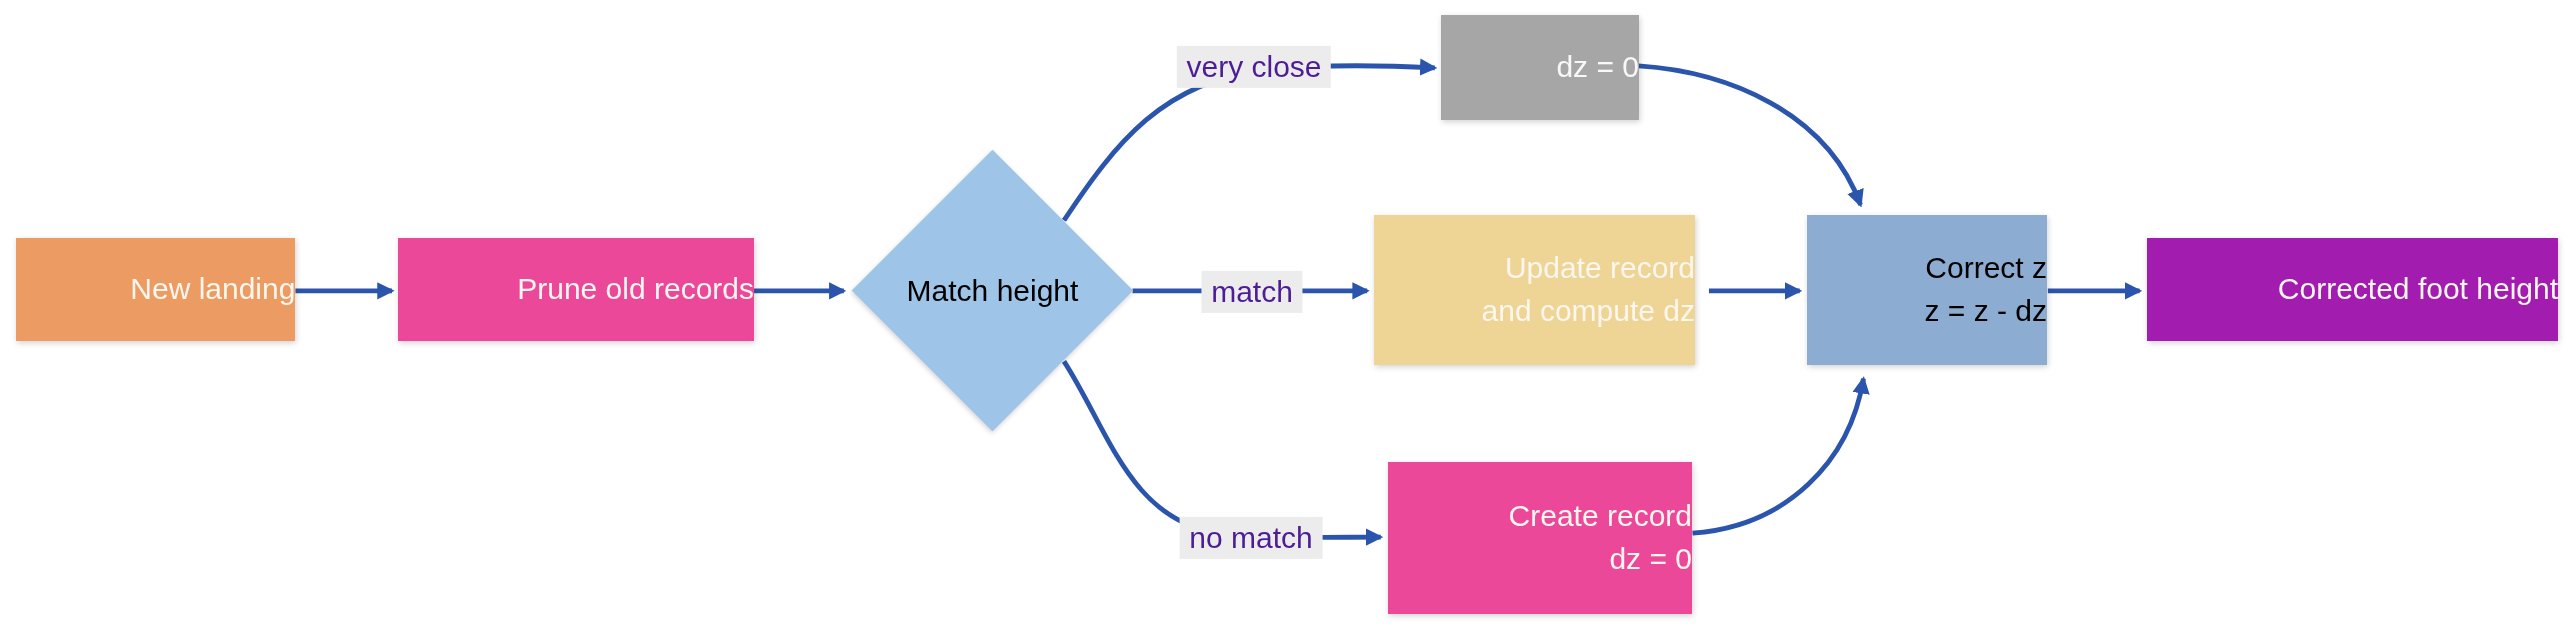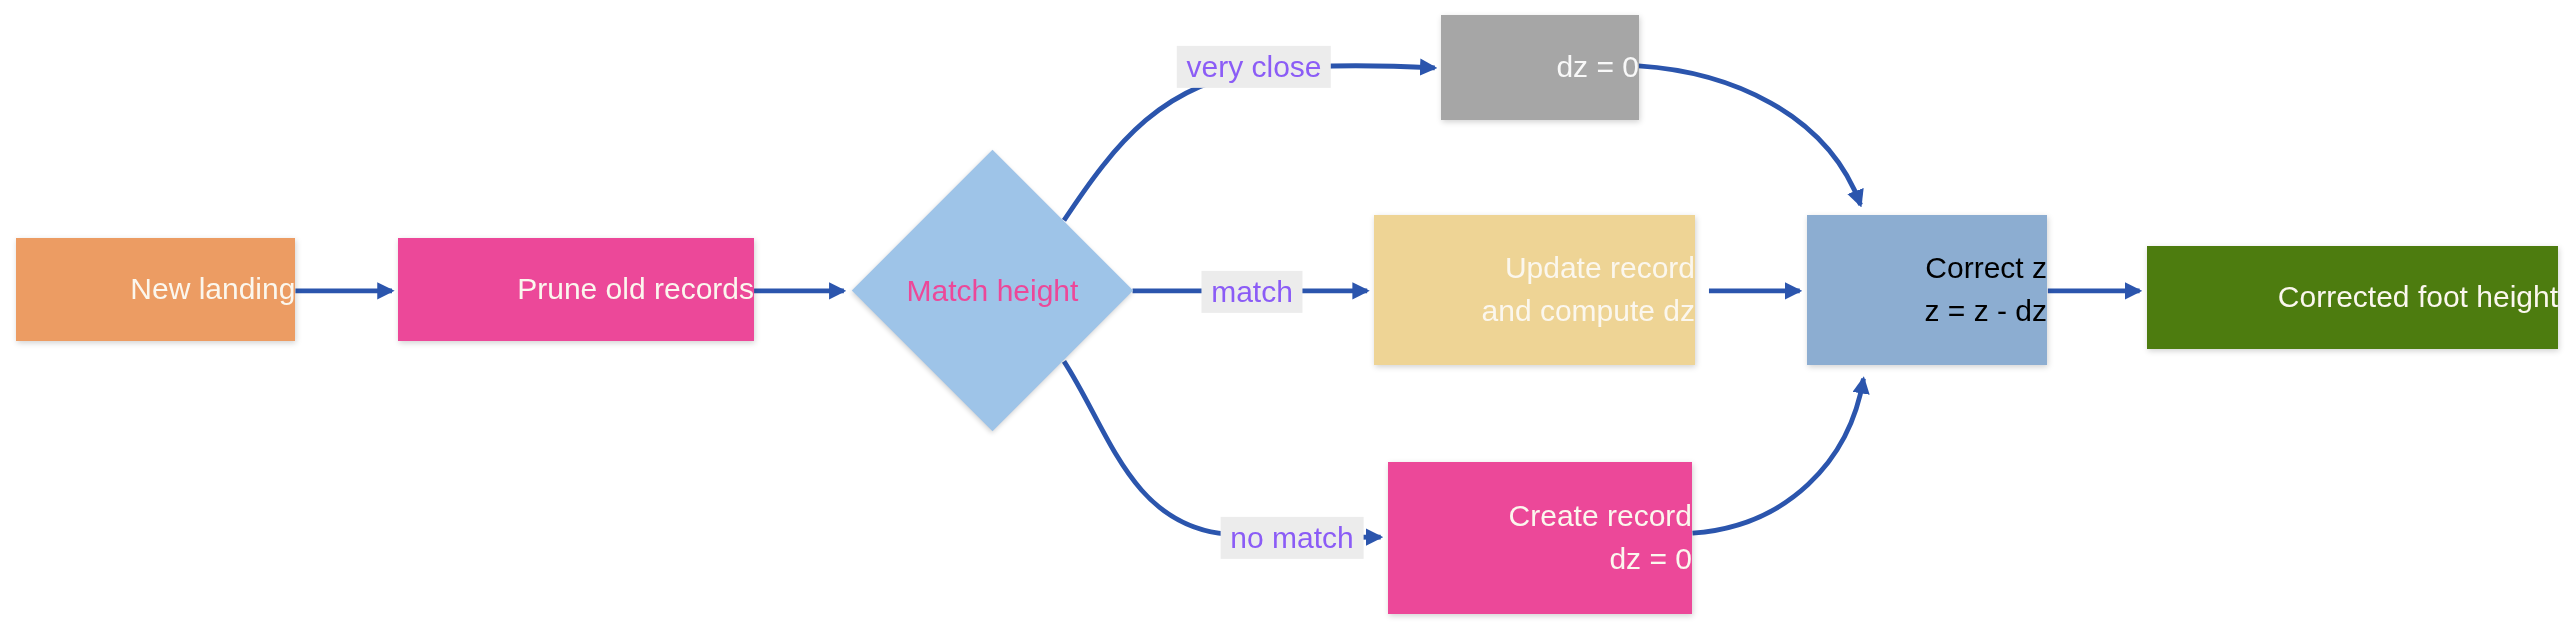--- a/index.html
+++ b/index.html
@@ -7,50 +7,50 @@
     position:relative;
     width:2576px;height:630px;
     background:#ffffff;
     overflow:hidden;
     font-family:"Liberation Sans","DejaVu Sans",sans-serif;
   }
   svg.edges{position:absolute;left:0;top:0;z-index:1;pointer-events:none;}
   .edge-label{
     position:absolute;z-index:2;
     transform:translate(-50%,-50%);
-    background:#ECECEC;color:#8b5cf6;
+    background:#ECECEC;color:#4c1d95;
     font-size:30px;line-height:1.15;
     padding:3.9px 9.7px;white-space:nowrap;
   }
   .node{
     position:absolute;z-index:3;
     display:flex;flex-direction:column;align-items:flex-end;justify-content:center;
     text-align:center;color:#FBF7EE;font-size:30px;line-height:1.42;
     box-shadow:1px 1.9px 5.8px rgba(0,0,0,.18);
   }
   #n-new       {left:16.4px;  top:238px;width:279px;height:103px;background:#EC9C63;}
   #n-prune     {left:398px; top:238px;width:356px;height:103px;background:#ec4899;}
   #n-dz        {left:1441px;top:14.5px; width:198px;height:105px;background:#A6A6A6;color:#F8F8F8;}
   #n-update    {left:1374px;top:215px;width:321px;height:150px;background:#EED495;}
   #n-create    {left:1388px;top:462px;width:304px;height:152px;background:#ec4899;}
   #n-correct   {left:1807px;top:215px;width:240px;height:150px;background:#8CADD1;color:#000000;}
-  #n-corrected {left:2147px;top:238px;width:411px;height:103px;background:#4d7c0f;margin-top:8px;}
+  #n-corrected {left:2147px;top:238px;width:411px;height:103px;background:#a21caf;}
   .diamond-wrap{position:absolute;z-index:3;left:893px;top:191px;width:199px;height:199px;}
   .diamond-shape{
     position:absolute;left:0;top:0;width:199px;height:199px;
     background:#9EC4E8;transform:rotate(45deg);
     box-shadow:1px 1.9px 5.8px rgba(0,0,0,.18);
   }
   .diamond-text{
     position:absolute;left:50%;top:50%;transform:translate(-50%,-50%);
-    color:#ec4899;font-size:30px;white-space:nowrap;
+    color:#000000;font-size:30px;white-space:nowrap;
   }
   #el-very-close{left:1254px;top:67px;}
   #el-match    {left:1252px;top:292px;}
-  #el-no-match {left:1292px;top:538px;}
+  #el-no-match {left:1251px;top:538px;}
 </style>
 </head>
 <body>
 
 <div class="canvas">
 
   <svg class="edges" width="2576" height="630" viewBox="0 0 2668 652">
     <defs>
       <marker id="ah" viewBox="0 0 10 10" refX="8.5" refY="5" markerWidth="3.6" markerHeight="3.6" orient="auto">
         <path d="M0 0 L10 5 L0 10 Z" fill="#2B55AD"></path>

